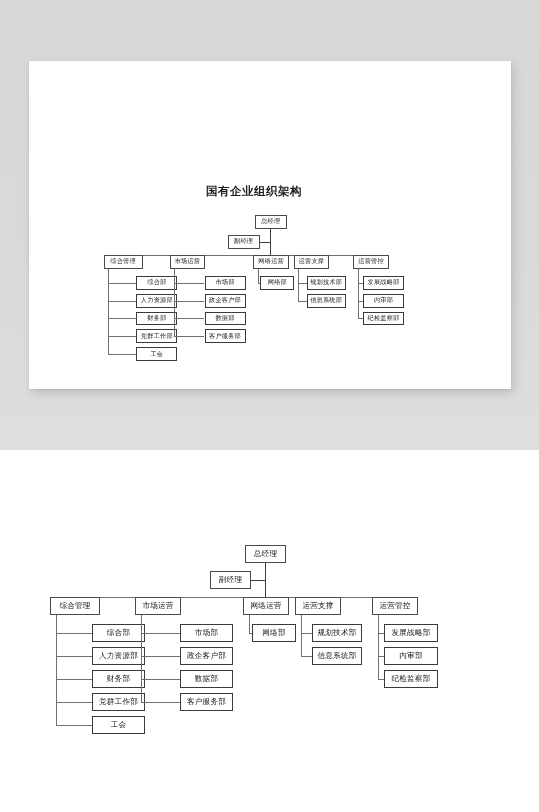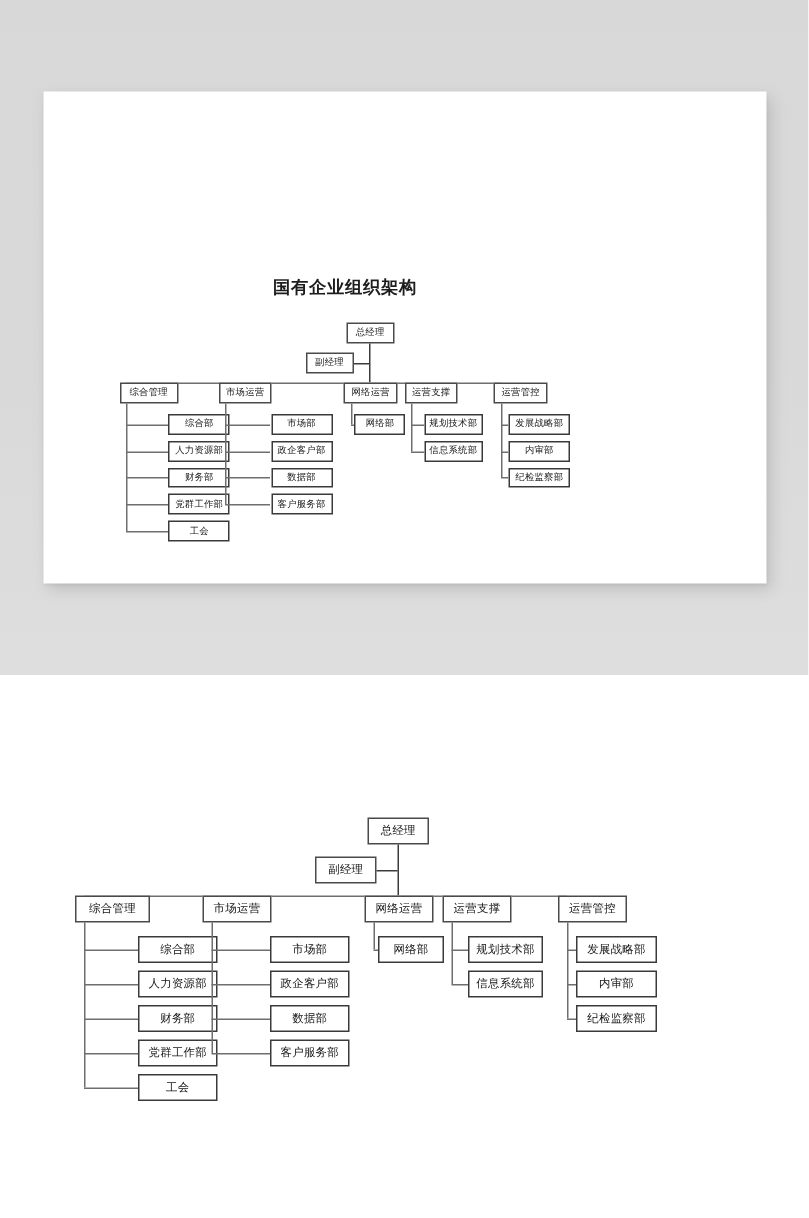--- a/index.html
+++ b/index.html
@@ -42,21 +42,21 @@
     letter-spacing:.2px;
   }
   .node.div{border-color:#4a4a4a;}
   
   .ln{position:absolute;background:#6f6f6f;}
   .ln.v{width:1px;}
   .ln.h{height:1px;}
   .ln.dark{background:#3c3c3c;}
 
   
-  #chart-top{left:23px;top:61px;width:482px;height:328px;}
+  #chart-top{left:47px;top:61px;width:482px;height:328px;}
   #chart-top .chart-title{font-size:11.5px;left:159px;top:123px;}
   #chart-top .node{font-size:6.2px;height:14px;}
 
   
   #chart-bottom{left:0px;top:450px;width:539px;height:362px;}
   #chart-bottom .node{font-size:7.6px;height:18px;}
 </style>
 </head>
 <body>
 

